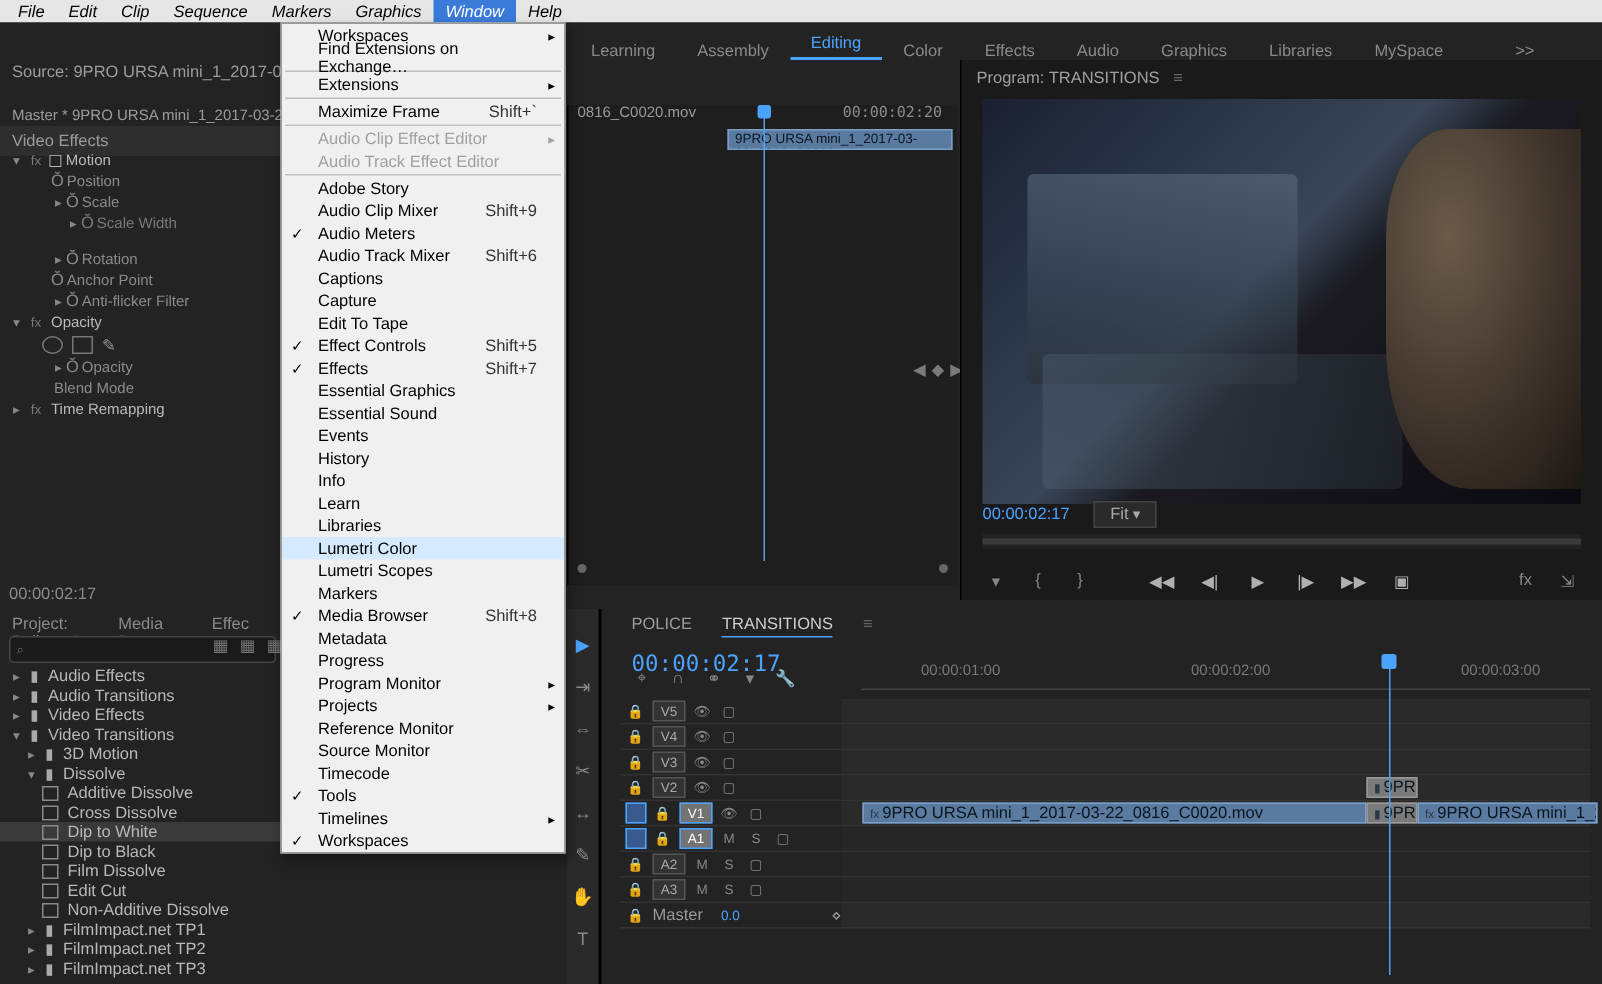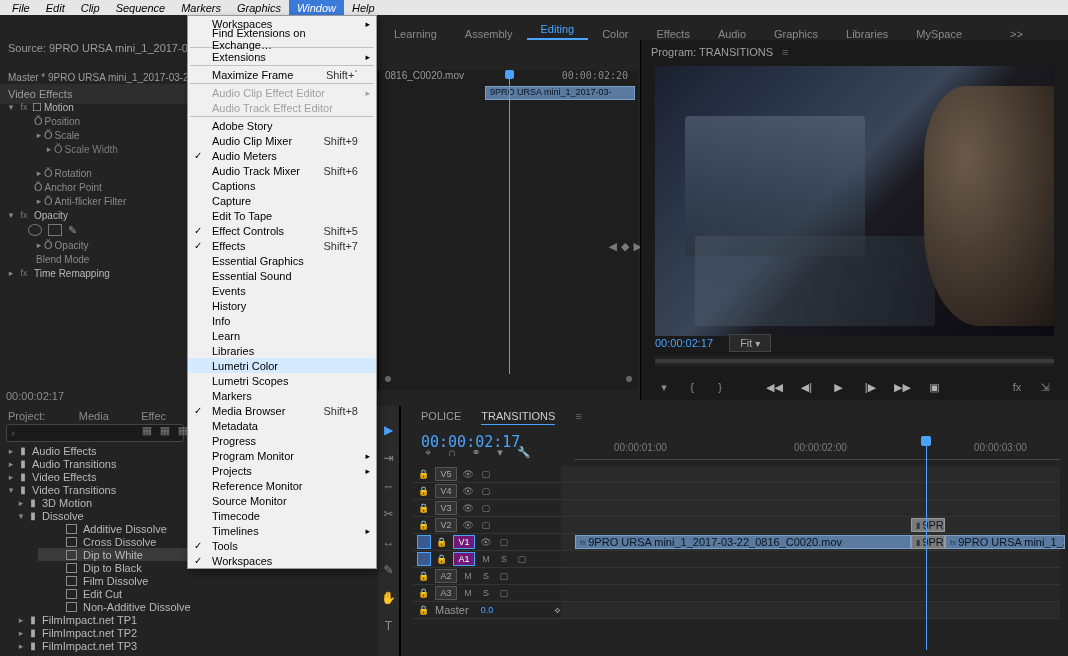--- a/index.html
+++ b/index.html
@@ -58,21 +58,21 @@
 .proj-icons { position: absolute; top: 424px; left: 140px; display: flex; gap: 4px; color: #777; }
 .proj-icons span { width: 14px; text-align: center; }
 
 
 .fx-tree { position: absolute; top: 444px; left: 0; width: 260px; color: #b9b9b9; }
 .fx-tree .r { display: flex; align-items: center; height: 13px; padding: 0 6px; }
 .fx-tree .r .tw { width: 10px; text-align: center; color: #888; font-size: 9px; }
 .fx-tree .r .ic { width: 14px; text-align: center; font-size: 10px; color: #aaa; }
 .fx-tree .r .lb { padding-left: 2px; }
 .fx-tree .r.l1 { padding-left: 16px; }
-.fx-tree .r.l2 { padding-left: 28px; margin-left: 38px; }
+.fx-tree .r.l2 { padding-left: 28px; }
 .fx-tree .r.sel { background: #3a3a3a; }
 .fx-tree .r .box { width: 11px; height: 10px; border: 1px solid #8a8a8a; margin-right: 4px; }
 
 
 .timeline-panel { position: absolute; top: 406px; left: 400px; right: 0; bottom: 0; background: #232323; border-left: 1px solid #000; }
 .timeline-panel .tabs { display: flex; padding: 4px 20px; gap: 20px; color: #9c9c9c; }
 .timeline-panel .tabs span.active { color: #cfcfcf; border-bottom: 1px solid #4aa3ff; padding-bottom: 2px; }
 .timeline-panel .tc { color: #4aa3ff; font-size: 15px; padding: 4px 20px; font-family: monospace; }
 .timeline-panel .toolbar-icons { position: absolute; top: 40px; left: 20px; display: flex; gap: 10px; color: #888; }
 .timeline-panel .toolbar-icons span { width: 14px; text-align: center; }
@@ -81,21 +81,21 @@
 .playhead-line { position: absolute; width: 1px; background: #4aa3ff; top: 34px; height: 210px; z-index: 5; }
 .playhead-head { position: absolute; width: 10px; height: 10px; background: #4aa3ff; border-radius: 2px; top: 30px; z-index: 6; transform: translateX(-5px); }
 
 .tracks { position: absolute; top: 60px; left: 12px; right: 8px; }
 .track { display: flex; height: 17px; border-bottom: 1px solid #333; align-items: center; }
 .track .thead { width: 148px; display: flex; align-items: center; gap: 4px; padding-left: 4px; }
 .track .thead .lock, .track .thead .tgt, .track .thead .mute, .track .thead .solo, .track .thead .eye, .track .thead .sq {
   width: 14px; height: 14px; display: inline-flex; align-items: center; justify-content: center; font-size: 9px; color: #888; border: 1px solid transparent;
 }
 .track .thead .vname { width: 22px; text-align: center; color: #aaa; font-size: 9px; background: #333; border: 1px solid #555; height: 14px; line-height: 12px; }
-.track .thead .vname.blue { background: #701a75; color: #fff; border-color: #4aa3ff; }
+.track .thead .vname.blue { background: #737373; color: #fff; border-color: #4aa3ff; }
 .track .thead .sync { width: 14px; height: 14px; background: #3a5a8f; border: 1px solid #4aa3ff; }
 .track .tbody { flex: 1; position: relative; height: 100%; background: #2a2a2a; }
 .track.audio .tbody { background: #262626; }
 .clip { position: absolute; height: 14px; top: 1px; background: #5a7a9f; border: 1px solid #7aa0c9; color: #0a1520; font-size: 9px; padding: 0 4px; overflow: hidden; white-space: nowrap; display: flex; align-items: center; }
 .clip.small { background: #7a7a7a; border-color: #999; }
 .clip .ic { font-size: 8px; margin-right: 2px; color: #2a3a4a; }
 .track.master .thead { color: #999; }
 .track.master .thead .lvl { color: #4aa3ff; margin-left: 8px; font-size: 9px; }
 
 
@@ -620,22 +620,22 @@
     </div>
     <div class="item">
       <span>Reference Monitor</span>
     </div>
     <div class="item">
       <span>Source Monitor</span>
     </div>
     <div class="item">
       <span>Timecode</span>
     </div>
+    <div class="item checked">
+      <span>Tools</span>
+    </div>
     <div class="item sub">
       <span>Timelines</span>
     </div>
     <div class="item checked">
-      <span>Tools</span>
-    </div>
-    <div class="item checked">
       <span>Workspaces</span>
     </div>
   </div>
 
 </body></html>

